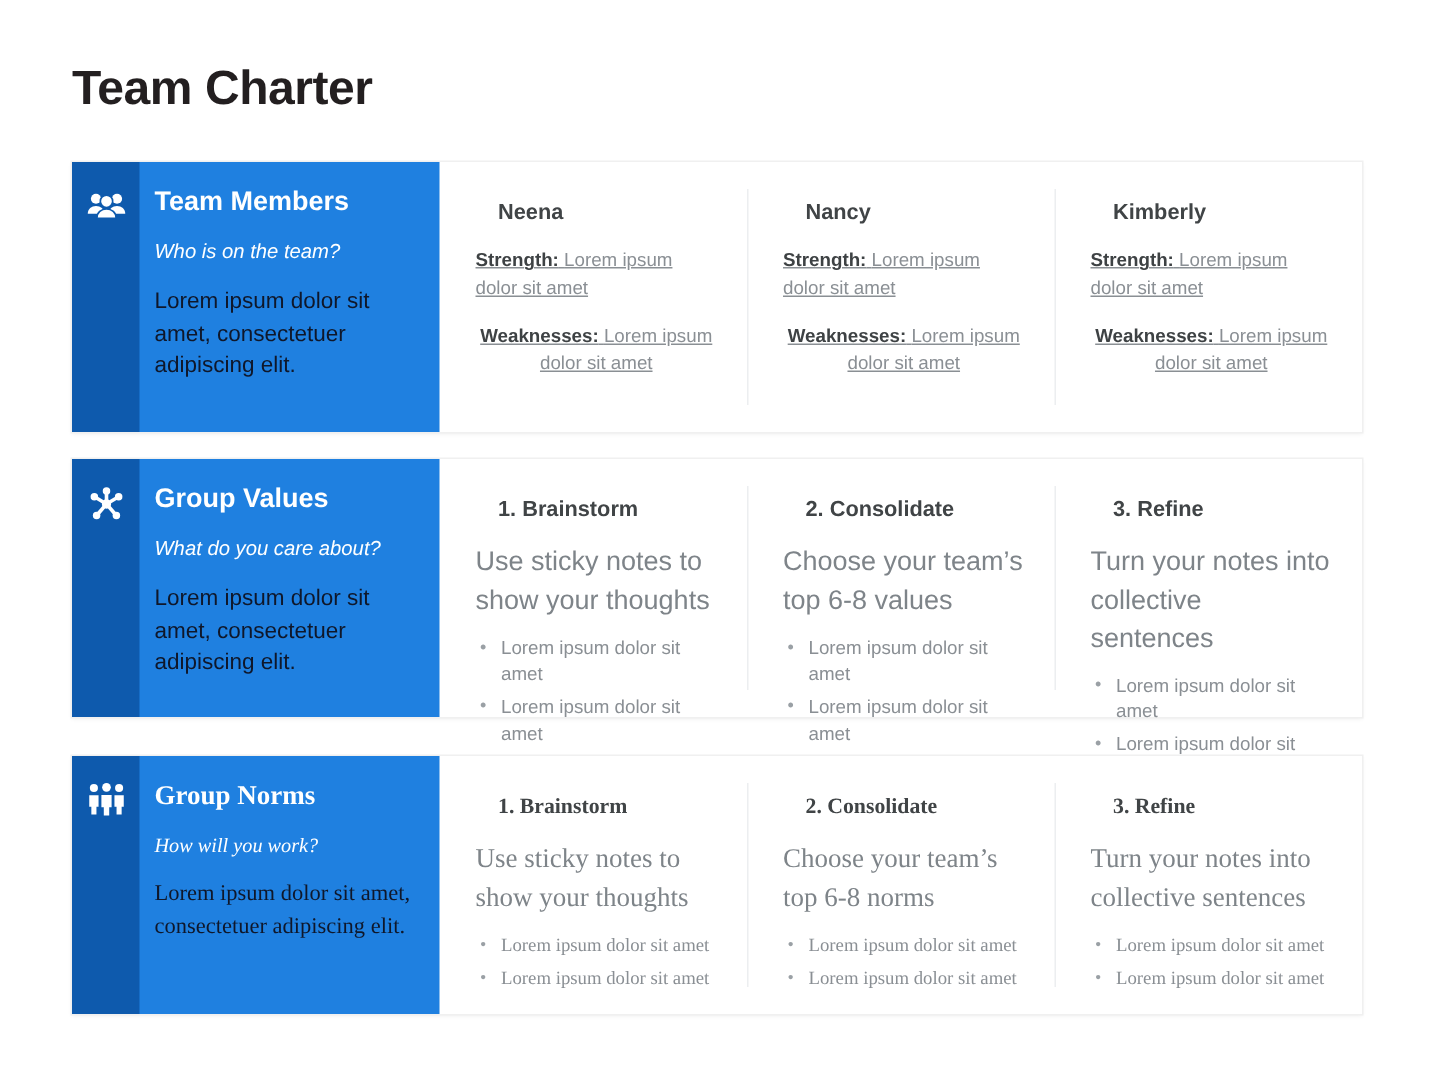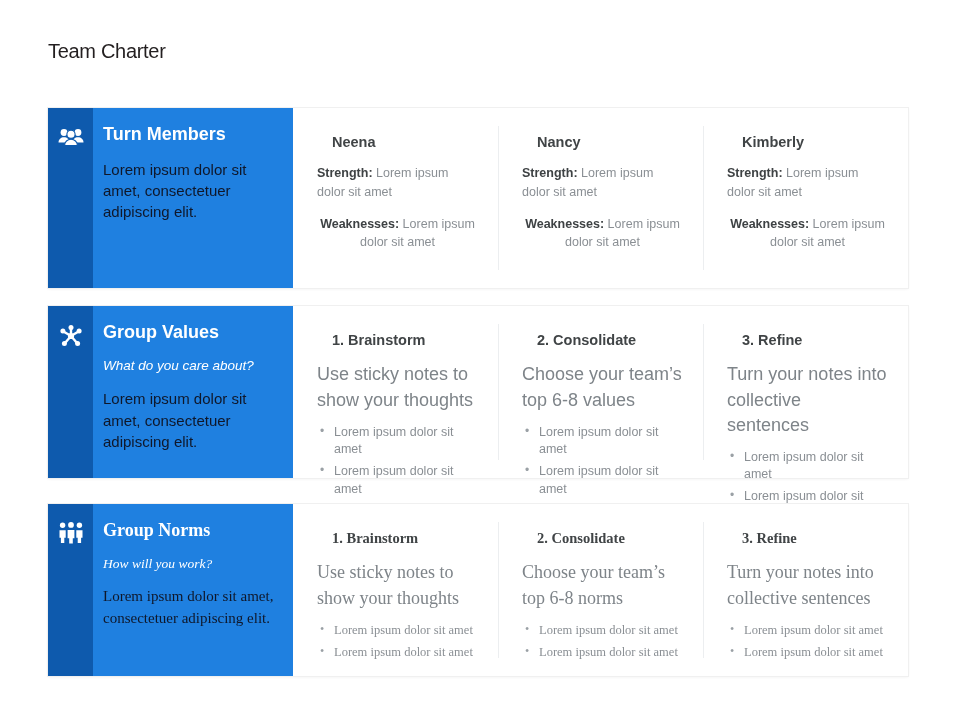--- a/index.html
+++ b/index.html
@@ -13,22 +13,22 @@
     font-family: "Liberation Sans", sans-serif;
     overflow: hidden;
     position: relative;
   }
 
   
   .page-title {
     position: absolute;
     left: 48px;
     top: 40px;
-    font-size: 20px;
-    font-weight: normal;
+    font-size: 32px;
+    font-weight: bold;
     color: #231f20;
     letter-spacing: -0.3px;
   }
 
   
   .row {
     position: absolute;
     left: 48px;
     width: 860px;
     background: #ffffff;
@@ -118,20 +118,21 @@
     color: #404446;
     margin-bottom: 13px;
     line-height: 1.2;
     margin-left: 15px;
   }
   .kv {
     font-size: 12.5px;
     line-height: 1.46;
     color: #8a8f94;
     margin-bottom: 14px;
+    text-decoration: underline;
   }
   .kv:last-child { margin-bottom: 0; text-align: center; }
   .kv-label {
     font-weight: bold;
     color: #3e4244;
   }
   .col-sub {
     font-size: 18px;
     color: #7e8489;
     line-height: 1.4;
@@ -172,21 +173,22 @@
           <circle cx="6" cy="6.5" r="3.4" fill="#ffffff"></circle>
           <path d="M0.5 16.5c0-3.2 2.5-5.2 5.5-5.2s5.5 2 5.5 5.2z" fill="#ffffff"></path>
           <circle cx="20" cy="6.5" r="3.4" fill="#ffffff"></circle>
           <path d="M14.5 16.5c0-3.2 2.5-5.2 5.5-5.2s5.5 2 5.5 5.2z" fill="#ffffff"></path>
           <circle cx="13" cy="8.2" r="4.1" fill="#ffffff" stroke="#0e5aad" stroke-width="1.1"></circle>
           <path d="M6.6 19.5c0-3.8 2.9-6.2 6.4-6.2s6.4 2.4 6.4 6.2z" fill="#ffffff" stroke="#0e5aad" stroke-width="1.1"></path>
         </svg>
       </span>
     </div>
     <div class="panel-body">
-      <div class="panel-title">Turn Members</div>
+      <div class="panel-title">Team Members</div>
+      <div class="panel-question">Who is on the team?</div>
       <div class="panel-desc">Lorem ipsum dolor sit amet, consectetuer adipiscing elit.</div>
     </div>
   </div>
   <div class="content">
     <div class="col">
       <div class="col-head">Neena</div>
       <div class="kv">
         <span class="kv-label">Strength:</span>
         <span>Lorem ipsum dolor sit amet</span>
       </div>

